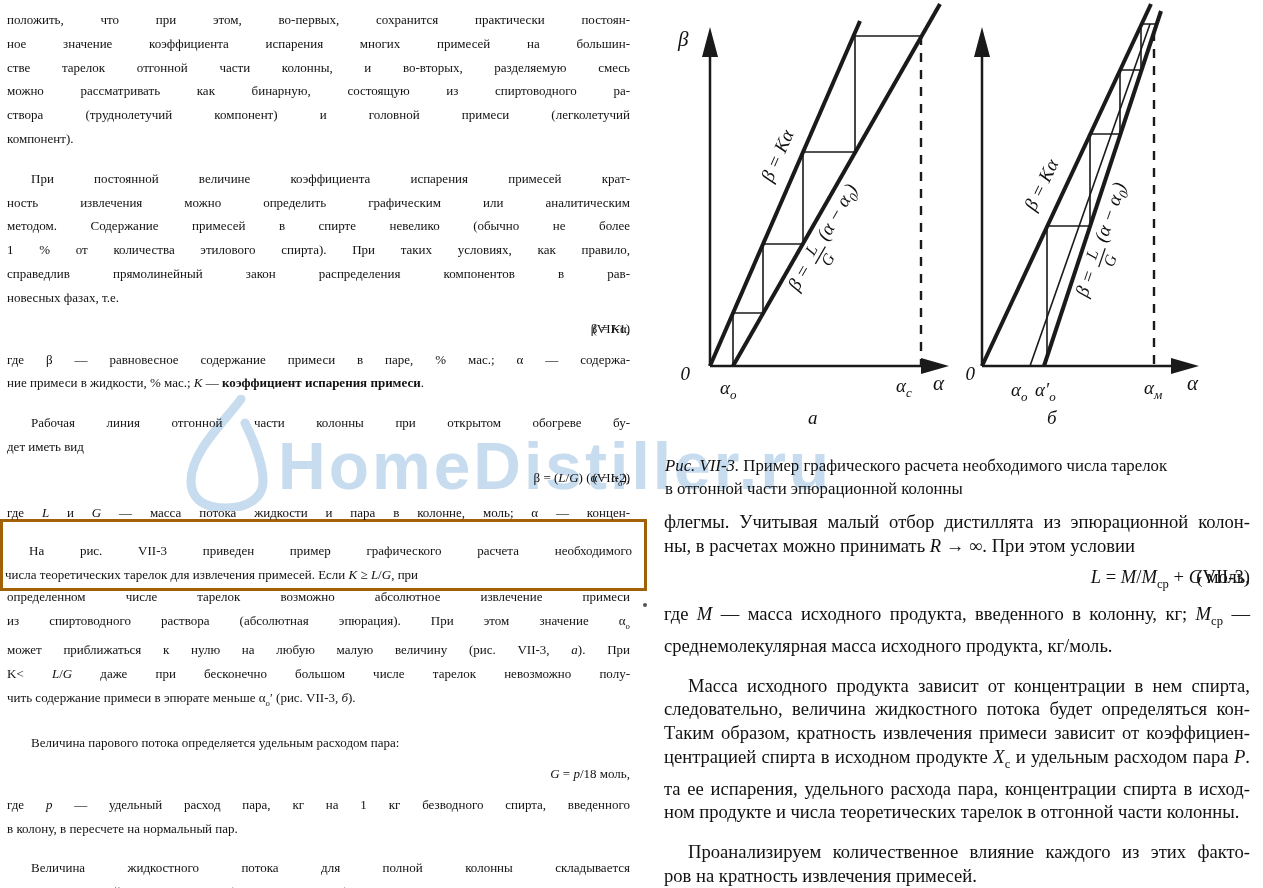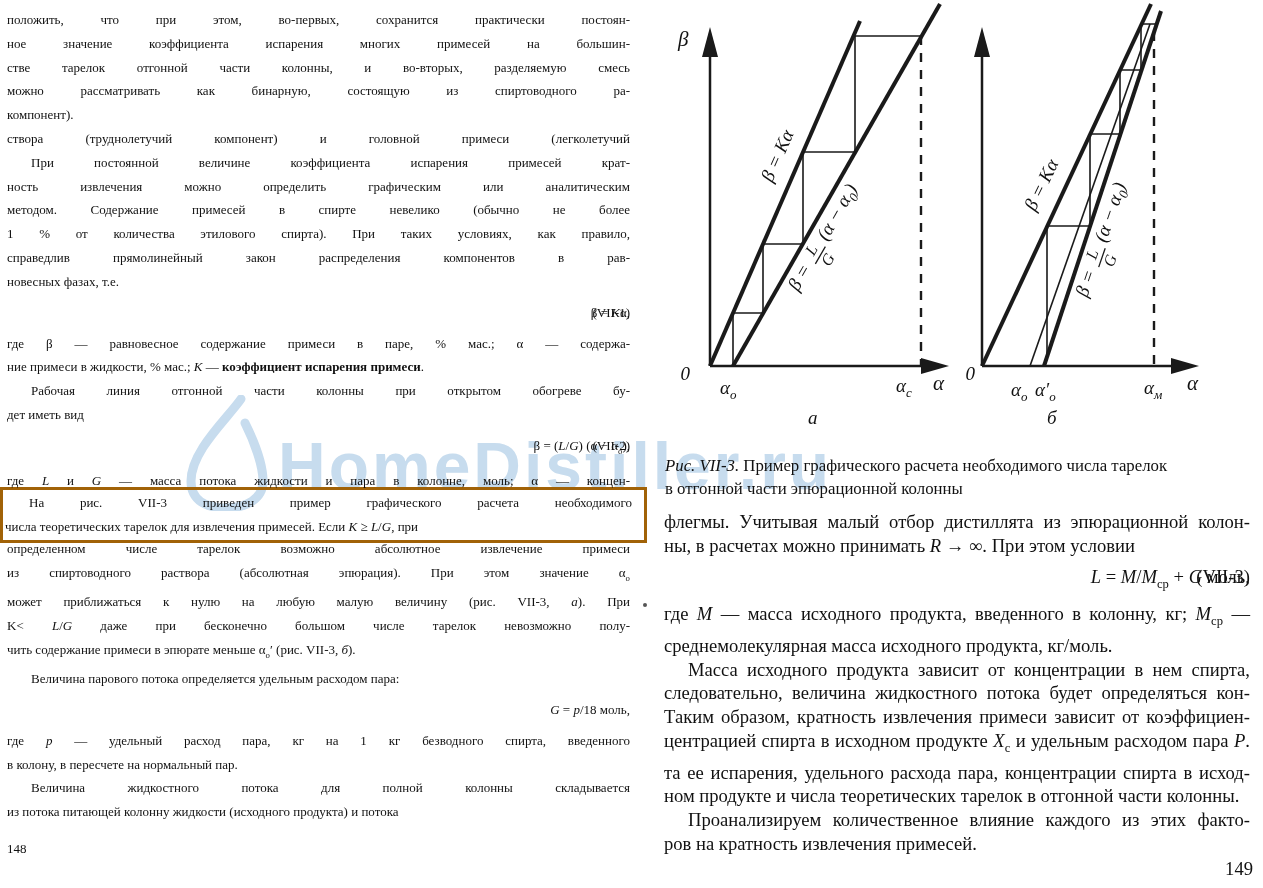--- a/index.html
+++ b/index.html
@@ -9,21 +9,21 @@
   .wm-layer{position:absolute;inset:0;z-index:0;}
   .wm-text{position:absolute;left:278px;top:428px;font-family:"Liberation Sans",sans-serif;
            font-size:66px;font-weight:bold;letter-spacing:3px;color:#c7dcee;}
   .wm-drop{position:absolute;left:181px;top:395px;}
   
   .col{position:absolute;z-index:2;font-size:13px;line-height:23.8px;}
   .col-left{left:7px;top:8px;width:623px;}
   .right-page{left:648px;top:0;width:615px;position:absolute;z-index:2;}
   .line{text-align:justify;text-align-last:justify;white-space:nowrap_off;}
   .line.flush{text-align-last:left;}
-  .line.ind{text-indent:24px;}
+  .line.ind{text-indent:24px;margin-top:16px;}
   .equation{position:relative;text-align:right;margin:7px 0;line-height:24px;}
   .equation .tag{position:absolute;right:0;top:0;}
   sub{font-size:0.68em;}
   .redbox{border:3px solid #a16207;margin:-6px -17px -6px -7px;padding:1px 12px 1px 2px;}
   .pgnum{margin-top:13px;}
   .pgnum-right{text-align:right;padding-right:10px;margin-top:2px;font-size:18.6px;}
   
   .fig-row{height:440px;display:flex;}
   .caption{margin:14px 0 10px 17px;width:566px;font-size:16.8px;line-height:23px;z-index:2;}
   .body-right{margin-left:16px;width:586px;font-size:18.6px;line-height:23.8px;}
@@ -41,22 +41,22 @@
       <path d="M 60,4 C 46,24 10,56 10,86 C 10,106 26,113 45,113 C 65,113 82,104 82,86 C 82,70 73,46 64,28" fill="none" stroke="#c7dcee" stroke-width="9" stroke-linecap="round"></path>
     </svg>
     <span class="wm-text">HomeDistiller.ru</span>
   </div>
 
   <div class="col col-left" id="left-col">
       <div class="line">положить, что при этом, во-первых, сохранится практически постоян-</div>
       <div class="line">ное значение коэффициента испарения многих примесей на большин-</div>
       <div class="line">стве тарелок отгонной части колонны, и во-вторых, разделяемую смесь</div>
       <div class="line">можно рассматривать как бинарную, состоящую из спиртоводного ра-</div>
+      <div class="line">створа (труднолетучий компонент) и головной примеси (легколетучий</div>
       <div class="line flush">компонент).</div>
-      <div class="line">створа (труднолетучий компонент) и головной примеси (легколетучий</div>
       <div class="line ind">При постоянной величине коэффициента испарения примесей крат-</div>
       <div class="line">ность извлечения можно определить графическим или аналитическим</div>
       <div class="line">методом. Содержание примесей в спирте невелико (обычно не более</div>
       <div class="line">1 % от количества этилового спирта). При таких условиях, как правило,</div>
       <div class="line">справедлив прямолинейный закон распределения компонентов в рав-</div>
       <div class="line flush">новесных фазах, т.е.</div>
       <div class="equation"><span>β = <i>K</i>α,</span><span class="tag">(VII-1)</span></div>
       <div class="line">где β — равновесное содержание примеси в паре, % мас.; α — содержа-</div>
       <div class="line flush">ние примеси в жидкости, % мас.; <i>K</i> — <b>коэффициент испарения примеси</b>.</div>
       <div class="line ind">Рабочая линия отгонной части колонны при открытом обогреве бу-</div>

